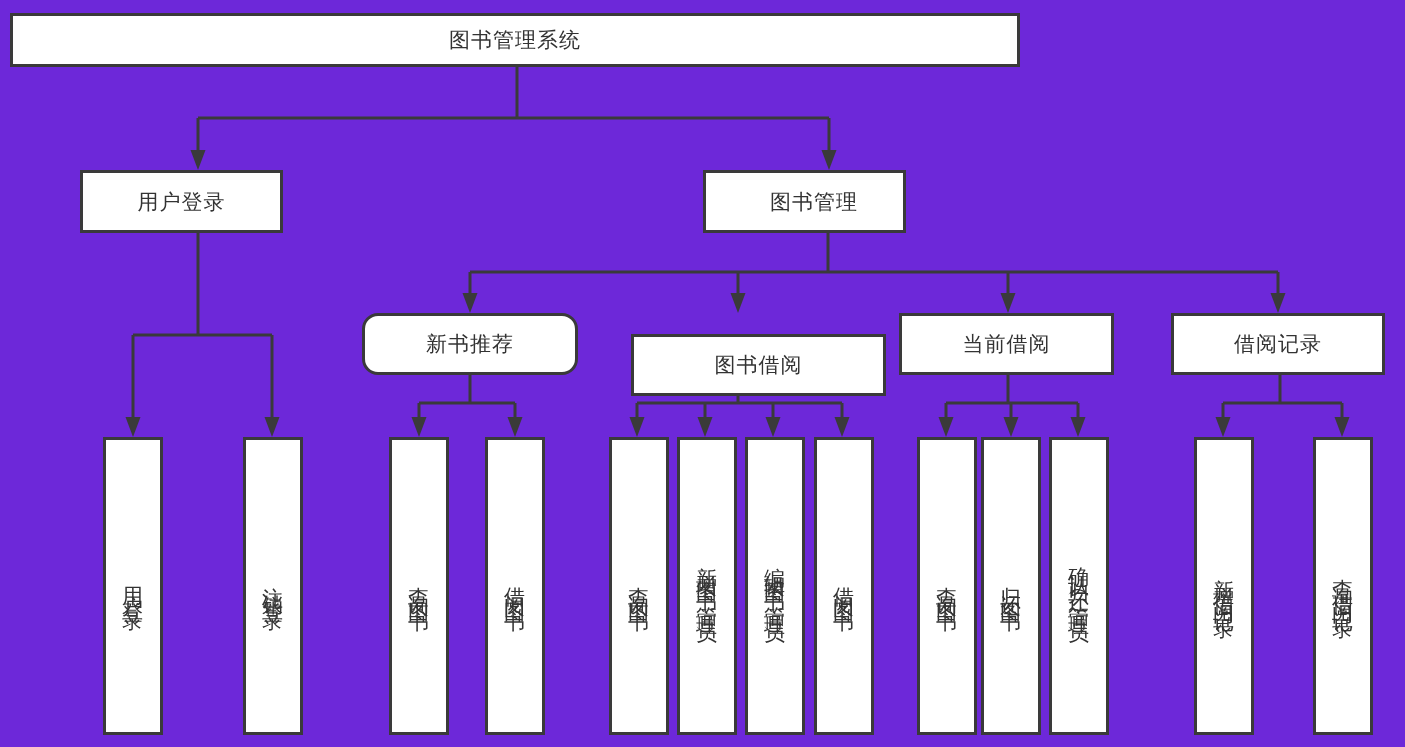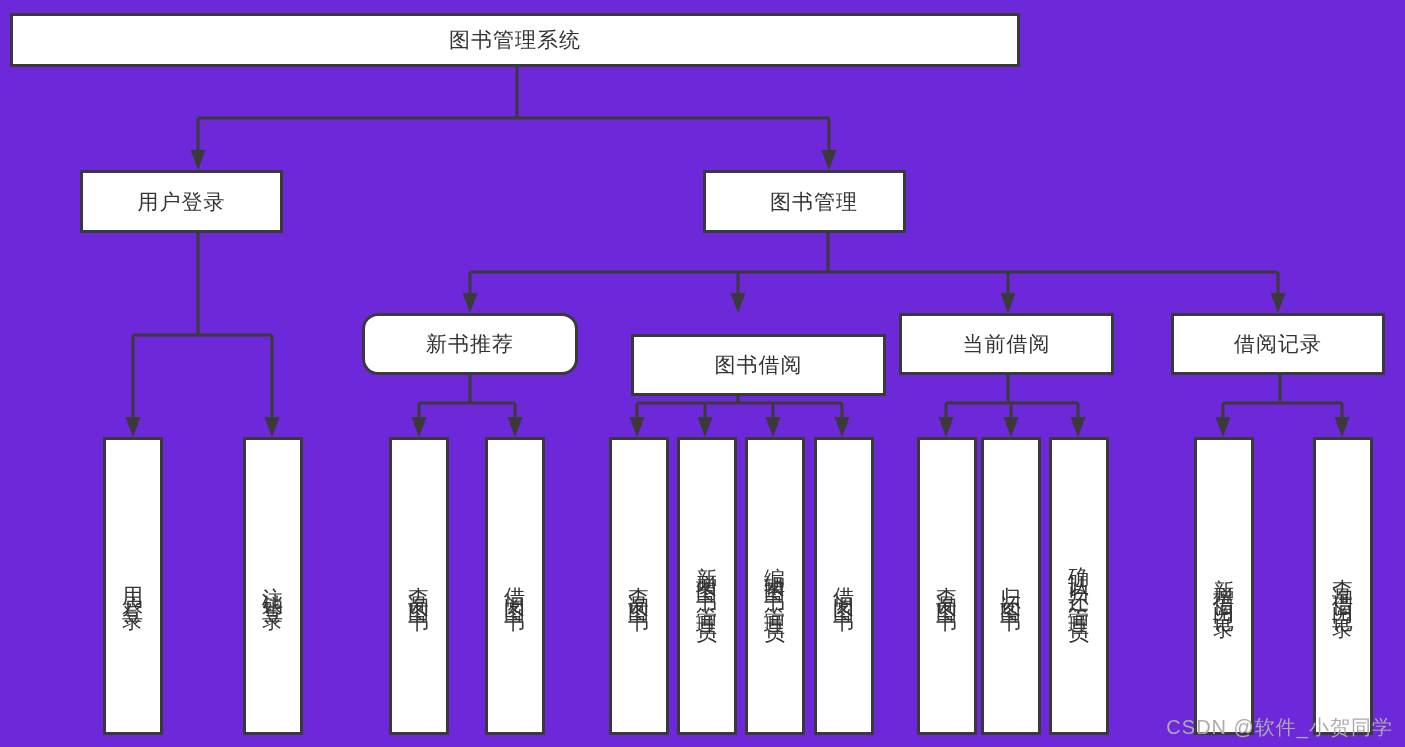--- a/index.html
+++ b/index.html
@@ -122,15 +122,14 @@
     <span class="vlabel">确认归还（管理员）</span>
   </div>
 
   <div class="box vbox" style="left:1194px;">
     <span class="vlabel">新增借阅记录</span>
   </div>
   <div class="box vbox" style="left:1313px;">
     <span class="vlabel">查询借阅记录</span>
   </div>
 
-  <div class="watermark">CSDN @软件_小贺同学</div>
 
 </div>
 
 </body></html>

